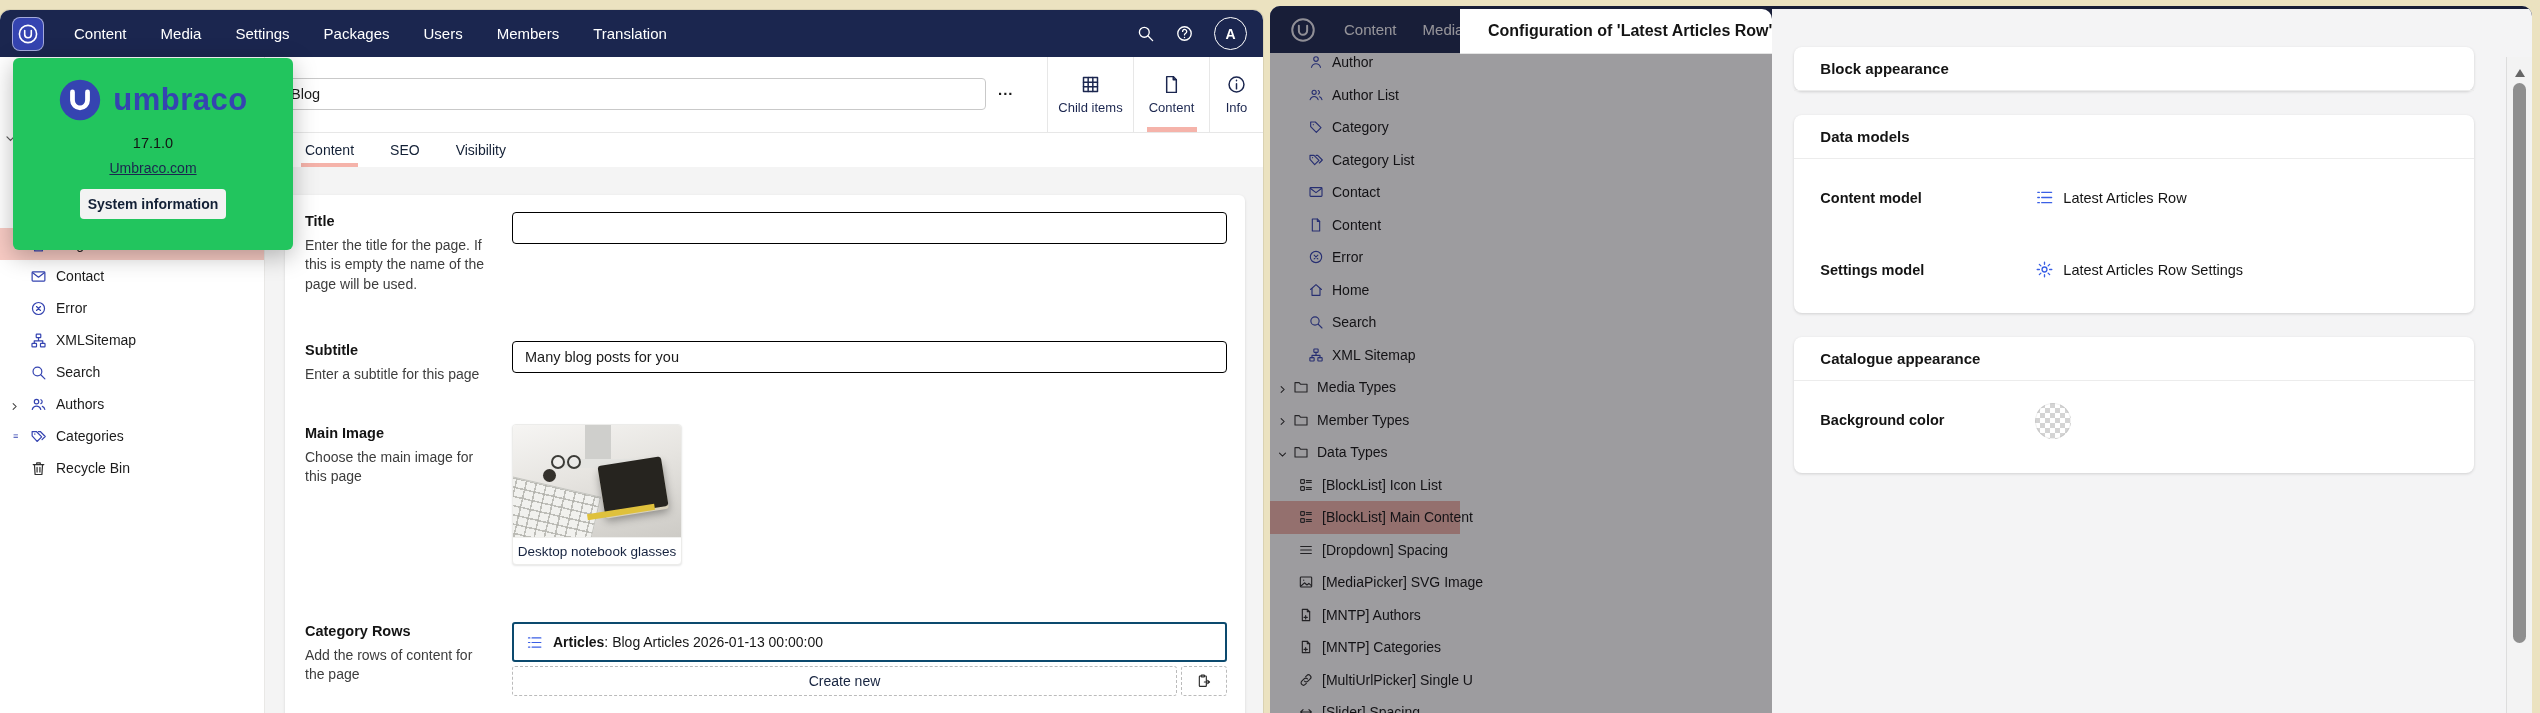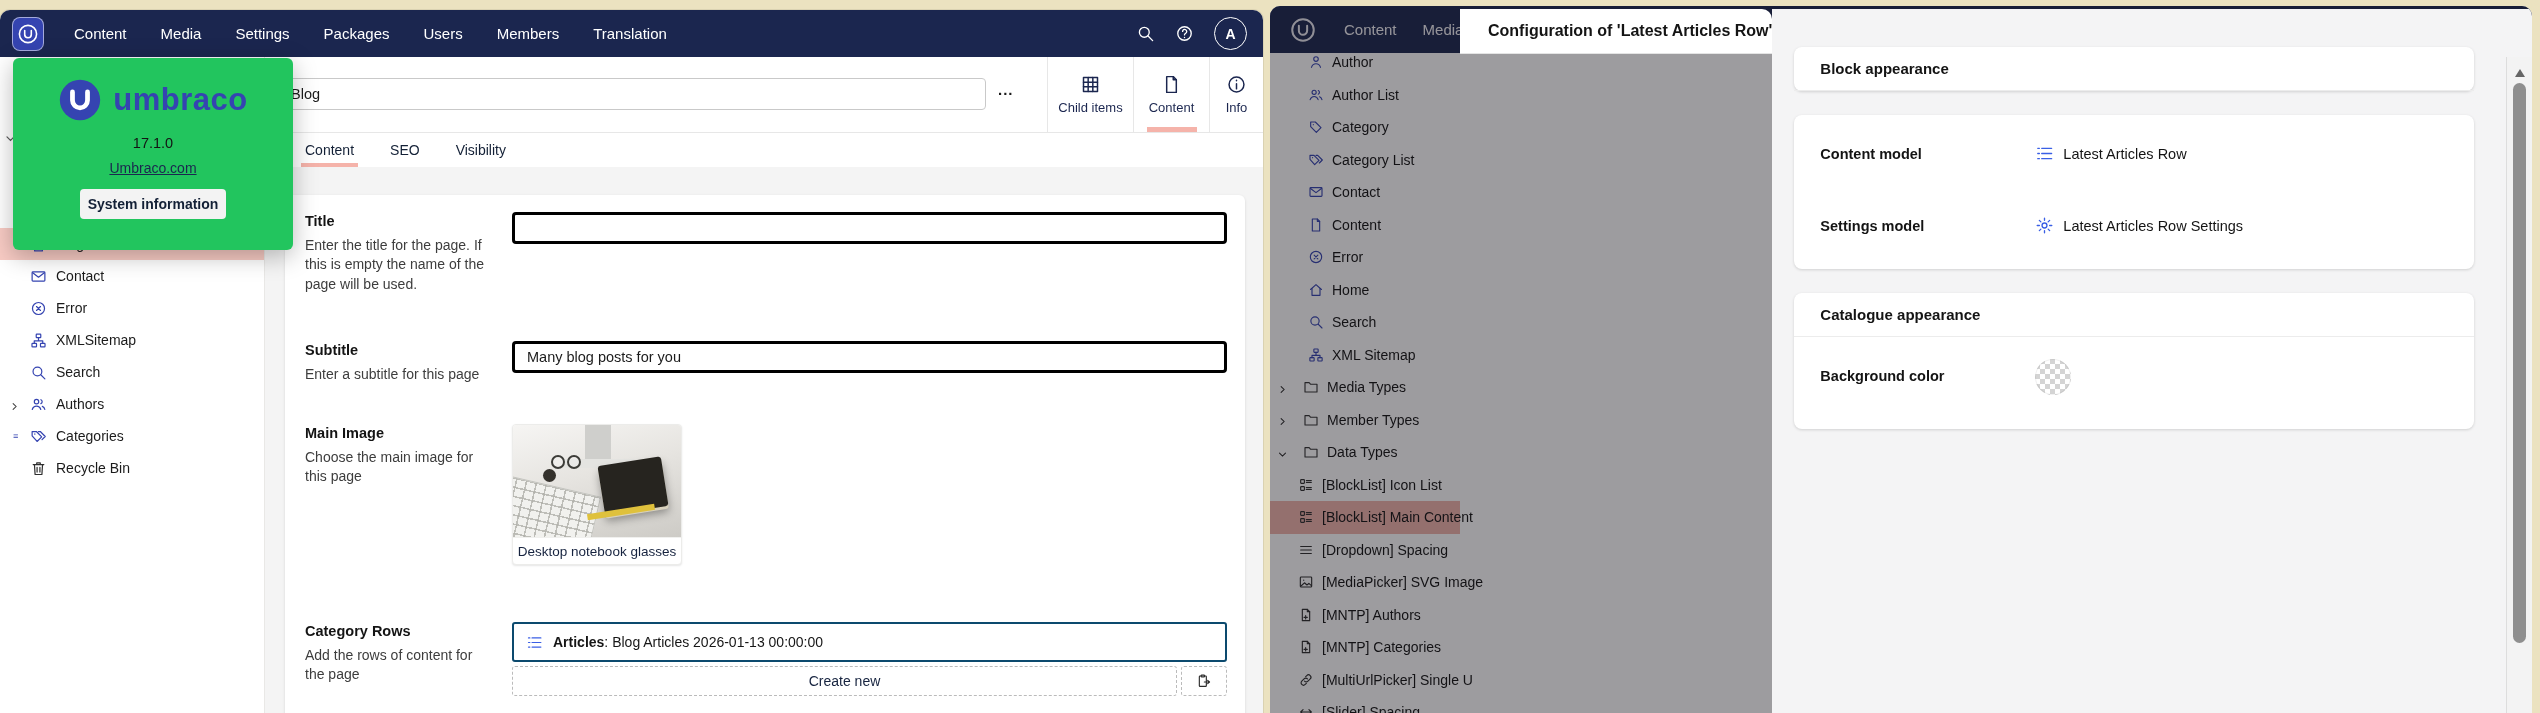--- a/index.html
+++ b/index.html
@@ -46,21 +46,21 @@
   .stab.on::after{content:"";position:absolute;left:-4px;right:-4px;bottom:0;height:4px;background:#f5b3aa}
 
   .lcontent{flex:1;background:#f4f4f4;position:relative}
   .fcard{position:absolute;left:20px;top:28px;width:960px;height:640px;background:#fff;border-radius:6px;box-shadow:0 1px 3px rgba(0,0,0,.13)}
   .frow{position:absolute;left:20px;right:18px;display:flex}
   .frow.r-title{top:17px}.frow.r-subtitle{top:146px}.frow.r-image{top:229px}.frow.r-rows{top:427px}
   .flabel{width:207px;flex:0 0 auto;padding-right:22px}
   .flabel b{font-size:14.5px;color:#141414}
   .fdesc{margin-top:6px;font-size:14px;line-height:1.38;color:#3d3d3d}
   .ffield{flex:1;min-width:0}
-  .tinput{width:100%;height:32px;border:3px solid #000000;border-radius:4px;padding:0 12px;font-size:14.5px;color:#1b1b1b;font-family:inherit;background:#fff}
+  .tinput{width:100%;height:32px;border:1px solid #000000;border-radius:4px;padding:0 12px;font-size:14.5px;color:#1b1b1b;font-family:inherit;background:#fff}
 
   .mediacard{width:170px;border:1px solid #ececea;border-radius:4px;background:#fff;box-shadow:0 1px 2px rgba(0,0,0,.1);overflow:hidden}
   .photo{height:112px;position:relative;overflow:hidden;background:linear-gradient(165deg,#f6f5f3 0%,#e6e4e0 45%,#cdcbc6 100%)}
   .ph-stand{position:absolute;left:72px;top:0;width:26px;height:38px;background:#cfcfcc}
   .ph-base{position:absolute;left:50px;top:34px;width:72px;height:9px;background:#e4e4e1;border-radius:2px}
   .ph-note{position:absolute;left:88px;top:36px;width:64px;height:50px;background:#26241f;border-radius:3px;transform:rotate(-9deg);box-shadow:0 3px 0 #d8d1bc,0 6px 8px rgba(0,0,0,.35)}
   .ph-pencil{position:absolute;left:74px;top:84px;width:68px;height:6px;background:#dfc13c;transform:rotate(-9deg)}
   .ph-kb{position:absolute;left:-16px;top:60px;width:98px;height:66px;transform:rotate(13deg);background:#f1f1ee;background-image:repeating-linear-gradient(90deg,rgba(176,176,170,.8) 0 1.5px,transparent 1.5px 10px),repeating-linear-gradient(0deg,rgba(176,176,170,.8) 0 1.5px,transparent 1.5px 9px);border:1px solid #c2c2bd}
   .ph-glass1,.ph-glass2{position:absolute;top:30px;width:14px;height:14px;border:2px solid #3c3c38;border-radius:50%;background:rgba(255,255,255,.2)}
   .ph-glass1{left:38px}.ph-glass2{left:54px}
@@ -86,21 +86,21 @@
   .rwin{position:absolute;left:1270px;top:6px;width:1262px;height:707px;background:#fff;border-radius:10px 10px 0 0;overflow:hidden}
   .rnav{position:relative;height:47px;background:#1b264f;display:flex;align-items:center;padding-left:18px;gap:26px;z-index:2}
   .rlogo{width:30px;height:30px;color:#e9e9f0}
   .rlogo svg{stroke-width:1.6}
   .rnavmenu{display:flex;gap:26px;font-size:15px;color:#f2f2f5}
   .rtree{position:absolute;top:40px;left:0;width:190px;z-index:1}
   .rti{height:32.5px;display:flex;align-items:center;font-size:14px;color:#121212;position:relative}
   .rti span{white-space:nowrap}
   .rti .ic{width:16px;height:16px;margin-right:8px}
   .lv-item{padding-left:38px}.lv-item .ic{color:#3544b1}
-  .lv-folder{padding-left:33px}.lv-folder .ic{color:#333}
+  .lv-folder{padding-left:23px}.lv-folder .ic{color:#333}
   .lv-child{padding-left:28px}.lv-child .ic{color:#2d2d2d}
   .rti .tchev{left:7px;color:#222}
   .rti.selected{background:#efb3ab}
   .rdim{position:absolute;inset:0;background:rgba(22,20,26,.42);z-index:3}
 
   .dialog{position:absolute;left:190px;top:3px;right:0;bottom:0;z-index:5;display:flex;flex-direction:row}
   .dhead{height:45px;flex:0 0 auto;background:#fff;border-bottom:1px solid #e4e4e4;display:flex;align-items:center;padding-left:28px;font-size:16px;font-weight:700;color:#141414;border-radius:0 10px 0 0}
   .dbody{flex:1;background:#f4f4f5;padding:38px 58px 0 22px;overflow:hidden}
   .dcard{background:#fff;border-radius:8px;box-shadow:0 1px 3px rgba(0,0,0,.15);margin-bottom:24px}
   .dcard-h{padding:13px 26px;font-size:15px;font-weight:700;color:#141414;border-bottom:1px solid #ececec}
@@ -608,20 +608,21 @@
       </div>
     <div class="rdim"></div>
 
     <div class="dialog">
       <div class="dhead">Configuration of 'Latest Articles Row'</div>
       <div class="dbody">
           <section class="dcard">
             <div class="dcard-h">Block appearance</div>
           </section>
           <section class="dcard">
+            <div class="dcard-h">Data models</div>
             <div class="dcard-b">
               <div class="drow">
                 <div class="dlabel">Content model</div>
                 <div class="dval">
                   <div class="dref">
                     <span class="ic ">
                       <svg viewBox="0 0 24 24">
                         <path d="M8.5 5.5H21M8.5 12H21M8.5 18.5H21"></path>
                         <path d="M3.5 5.5h2M3.5 12h2M3.5 18.5h2"></path>
                       </svg>

